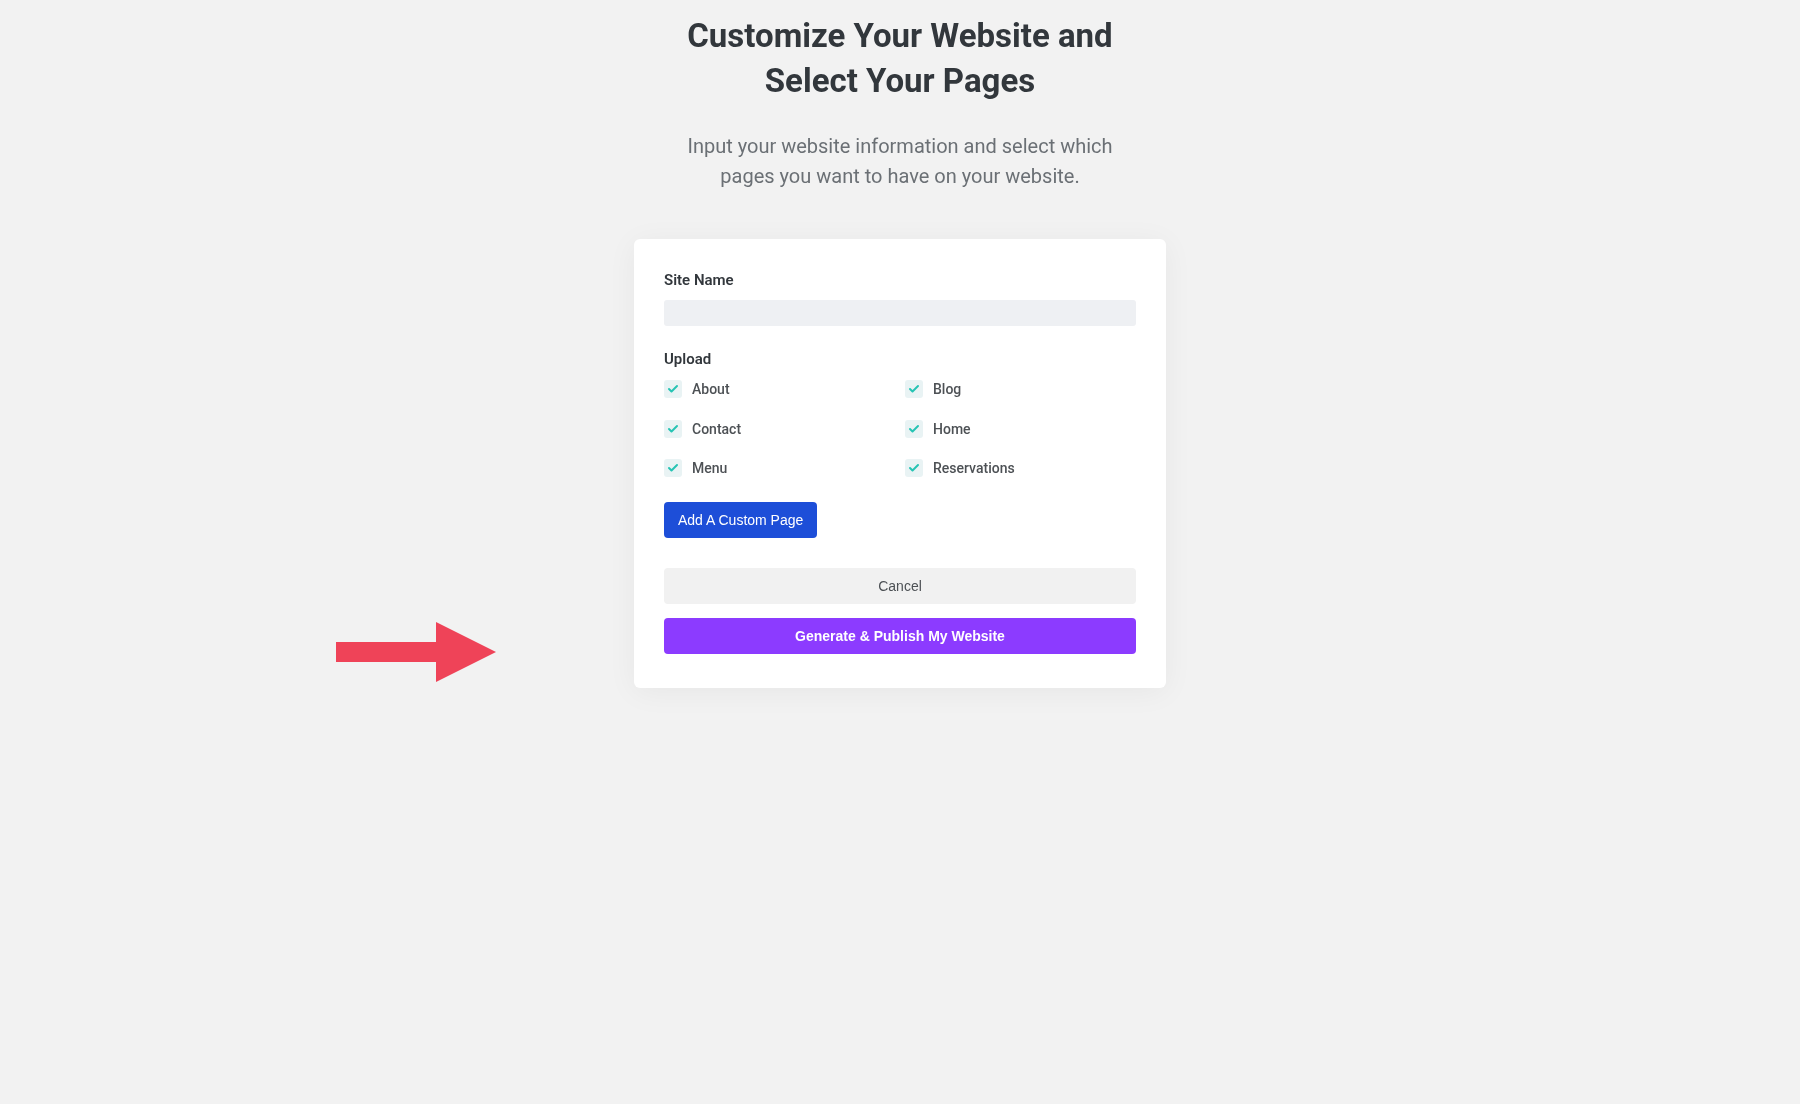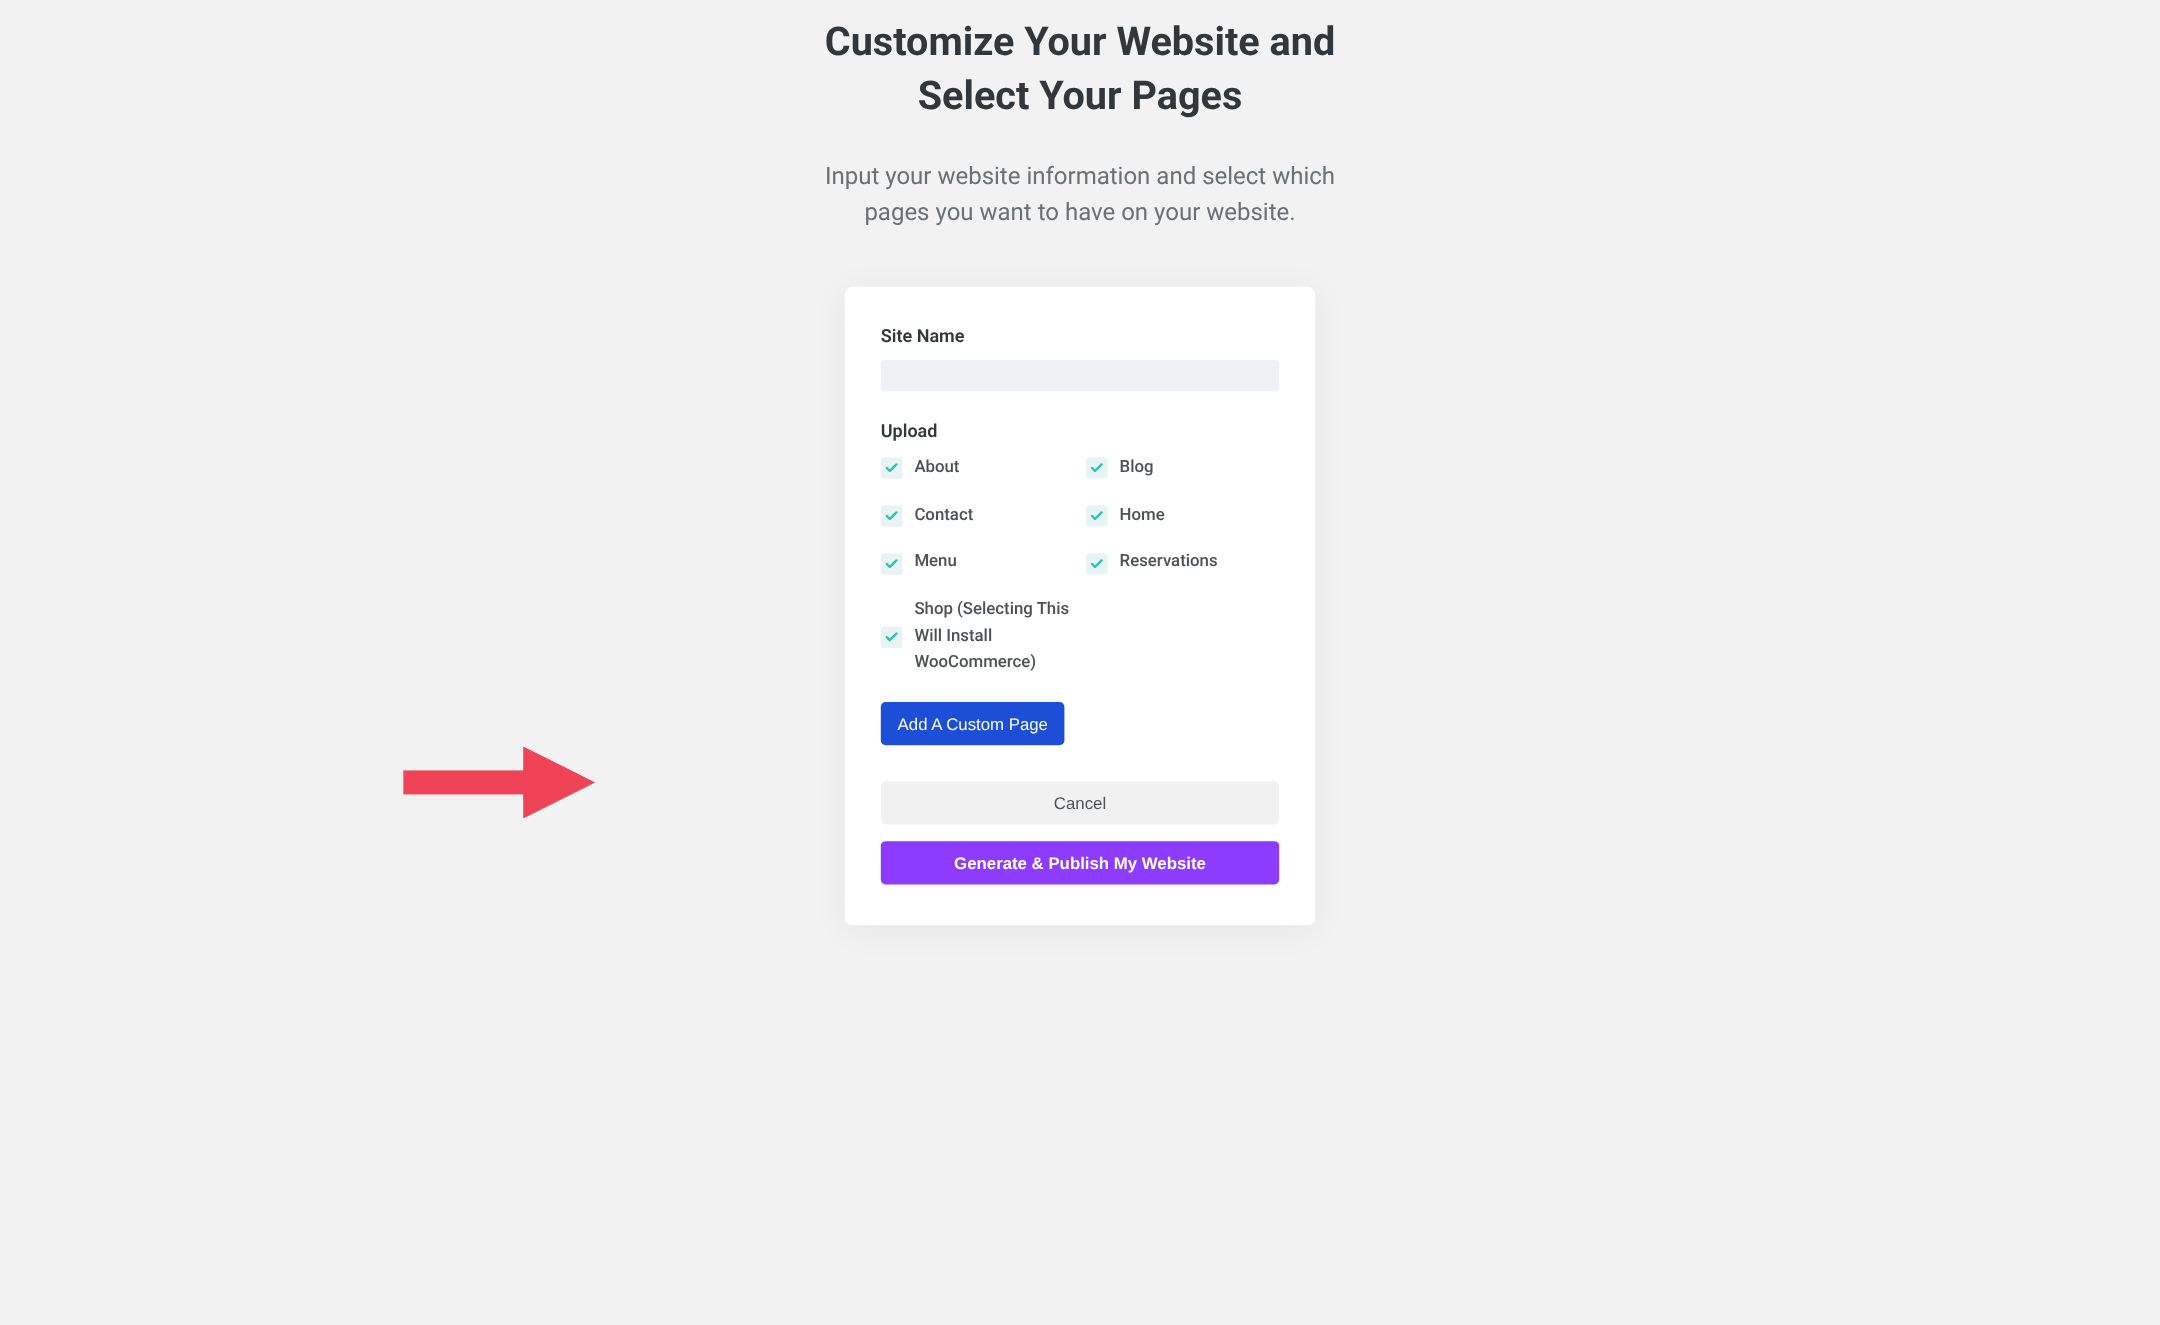--- a/index.html
+++ b/index.html
@@ -31,21 +31,21 @@
     }
     .subtitle {
       font-size: 20px;
       color: #6b7075;
       text-align: center;
       margin-top: 28px;
       max-width: 460px;
       line-height: 1.5;
     }
     .card {
-      width: 392px;
+      width: 532px;
       background: #ffffff;
       border-radius: 6px;
       box-shadow: 0 4px 30px rgba(0,0,0,0.05);
       margin-top: 48px;
       padding: 32px 30px 34px 30px;
     }
     .field-group {
       margin-bottom: 24px;
     }
     .field-label {
@@ -86,21 +86,21 @@
       cursor: pointer;
     }
     .pages-grid {
       display: grid;
       grid-template-columns: 1fr 1fr;
       gap: 18px 10px;
       margin-top: 2px;
     }
     .page-item {
       display: flex;
-      align-items: center;
+      align-items: flex-start;
       gap: 10px;
     }
     .checkbox {
       width: 18px;
       height: 18px;
       background: #e9f3f4;
       border-radius: 3px;
       display: flex;
       align-items: center;
       justify-content: center;
@@ -231,28 +231,20 @@
 
         <div class="page-item">
           <div class="checkbox">
             <svg viewBox="0 0 24 24" fill="none" stroke="#26c4b4" stroke-width="4" stroke-linecap="round" stroke-linejoin="round">
                 <polyline points="20 6 9 17 4 12"></polyline>
               </svg>
           </div>
           <span class="page-label">Reservations</span>
         </div>
 
-        <div class="page-item">
-          <div class="checkbox">
-            <svg viewBox="0 0 24 24" fill="none" stroke="#26c4b4" stroke-width="4" stroke-linecap="round" stroke-linejoin="round">
-                <polyline points="20 6 9 17 4 12"></polyline>
-              </svg>
-          </div>
-          <span class="page-label">Shop (Selecting This Will Install WooCommerce)</span>
-        </div>
 
       </div>
 
       <button class="add-custom-btn">Add A Custom Page</button>
     </div>
 
     <div class="footer-actions">
       <button class="cancel-btn">Cancel</button>
       <button class="generate-btn">Generate &amp; Publish My Website</button>
     </div>

